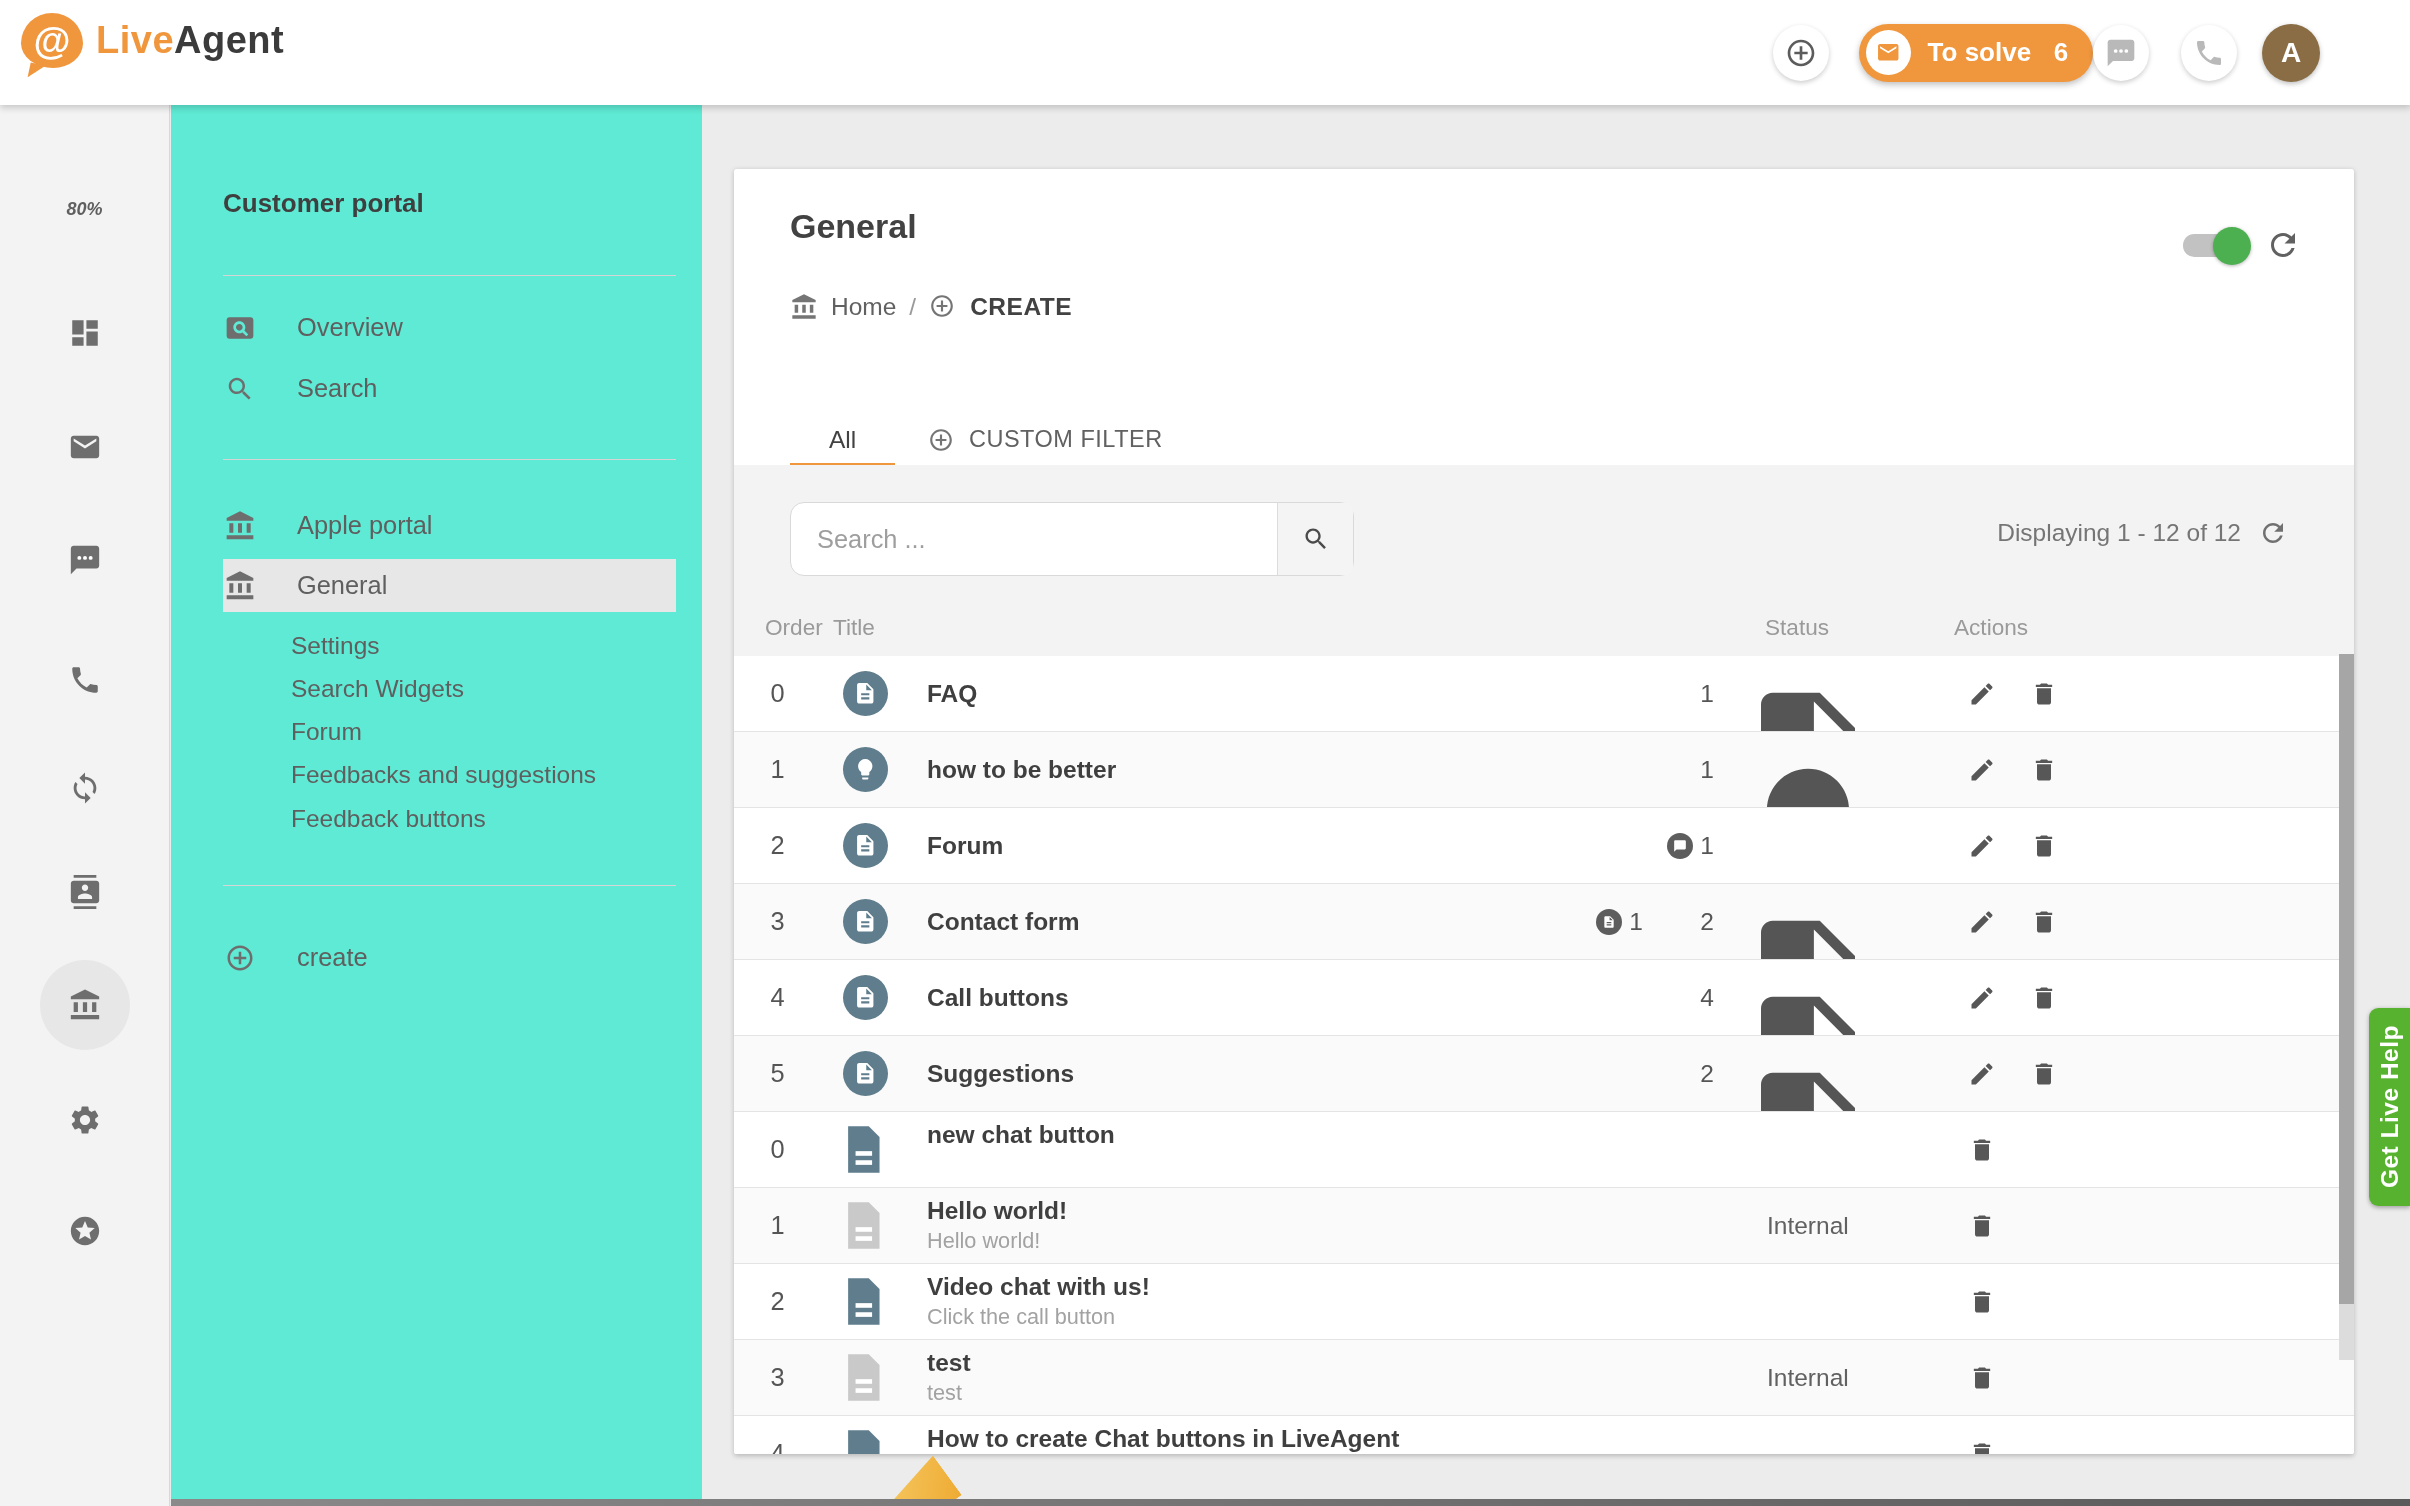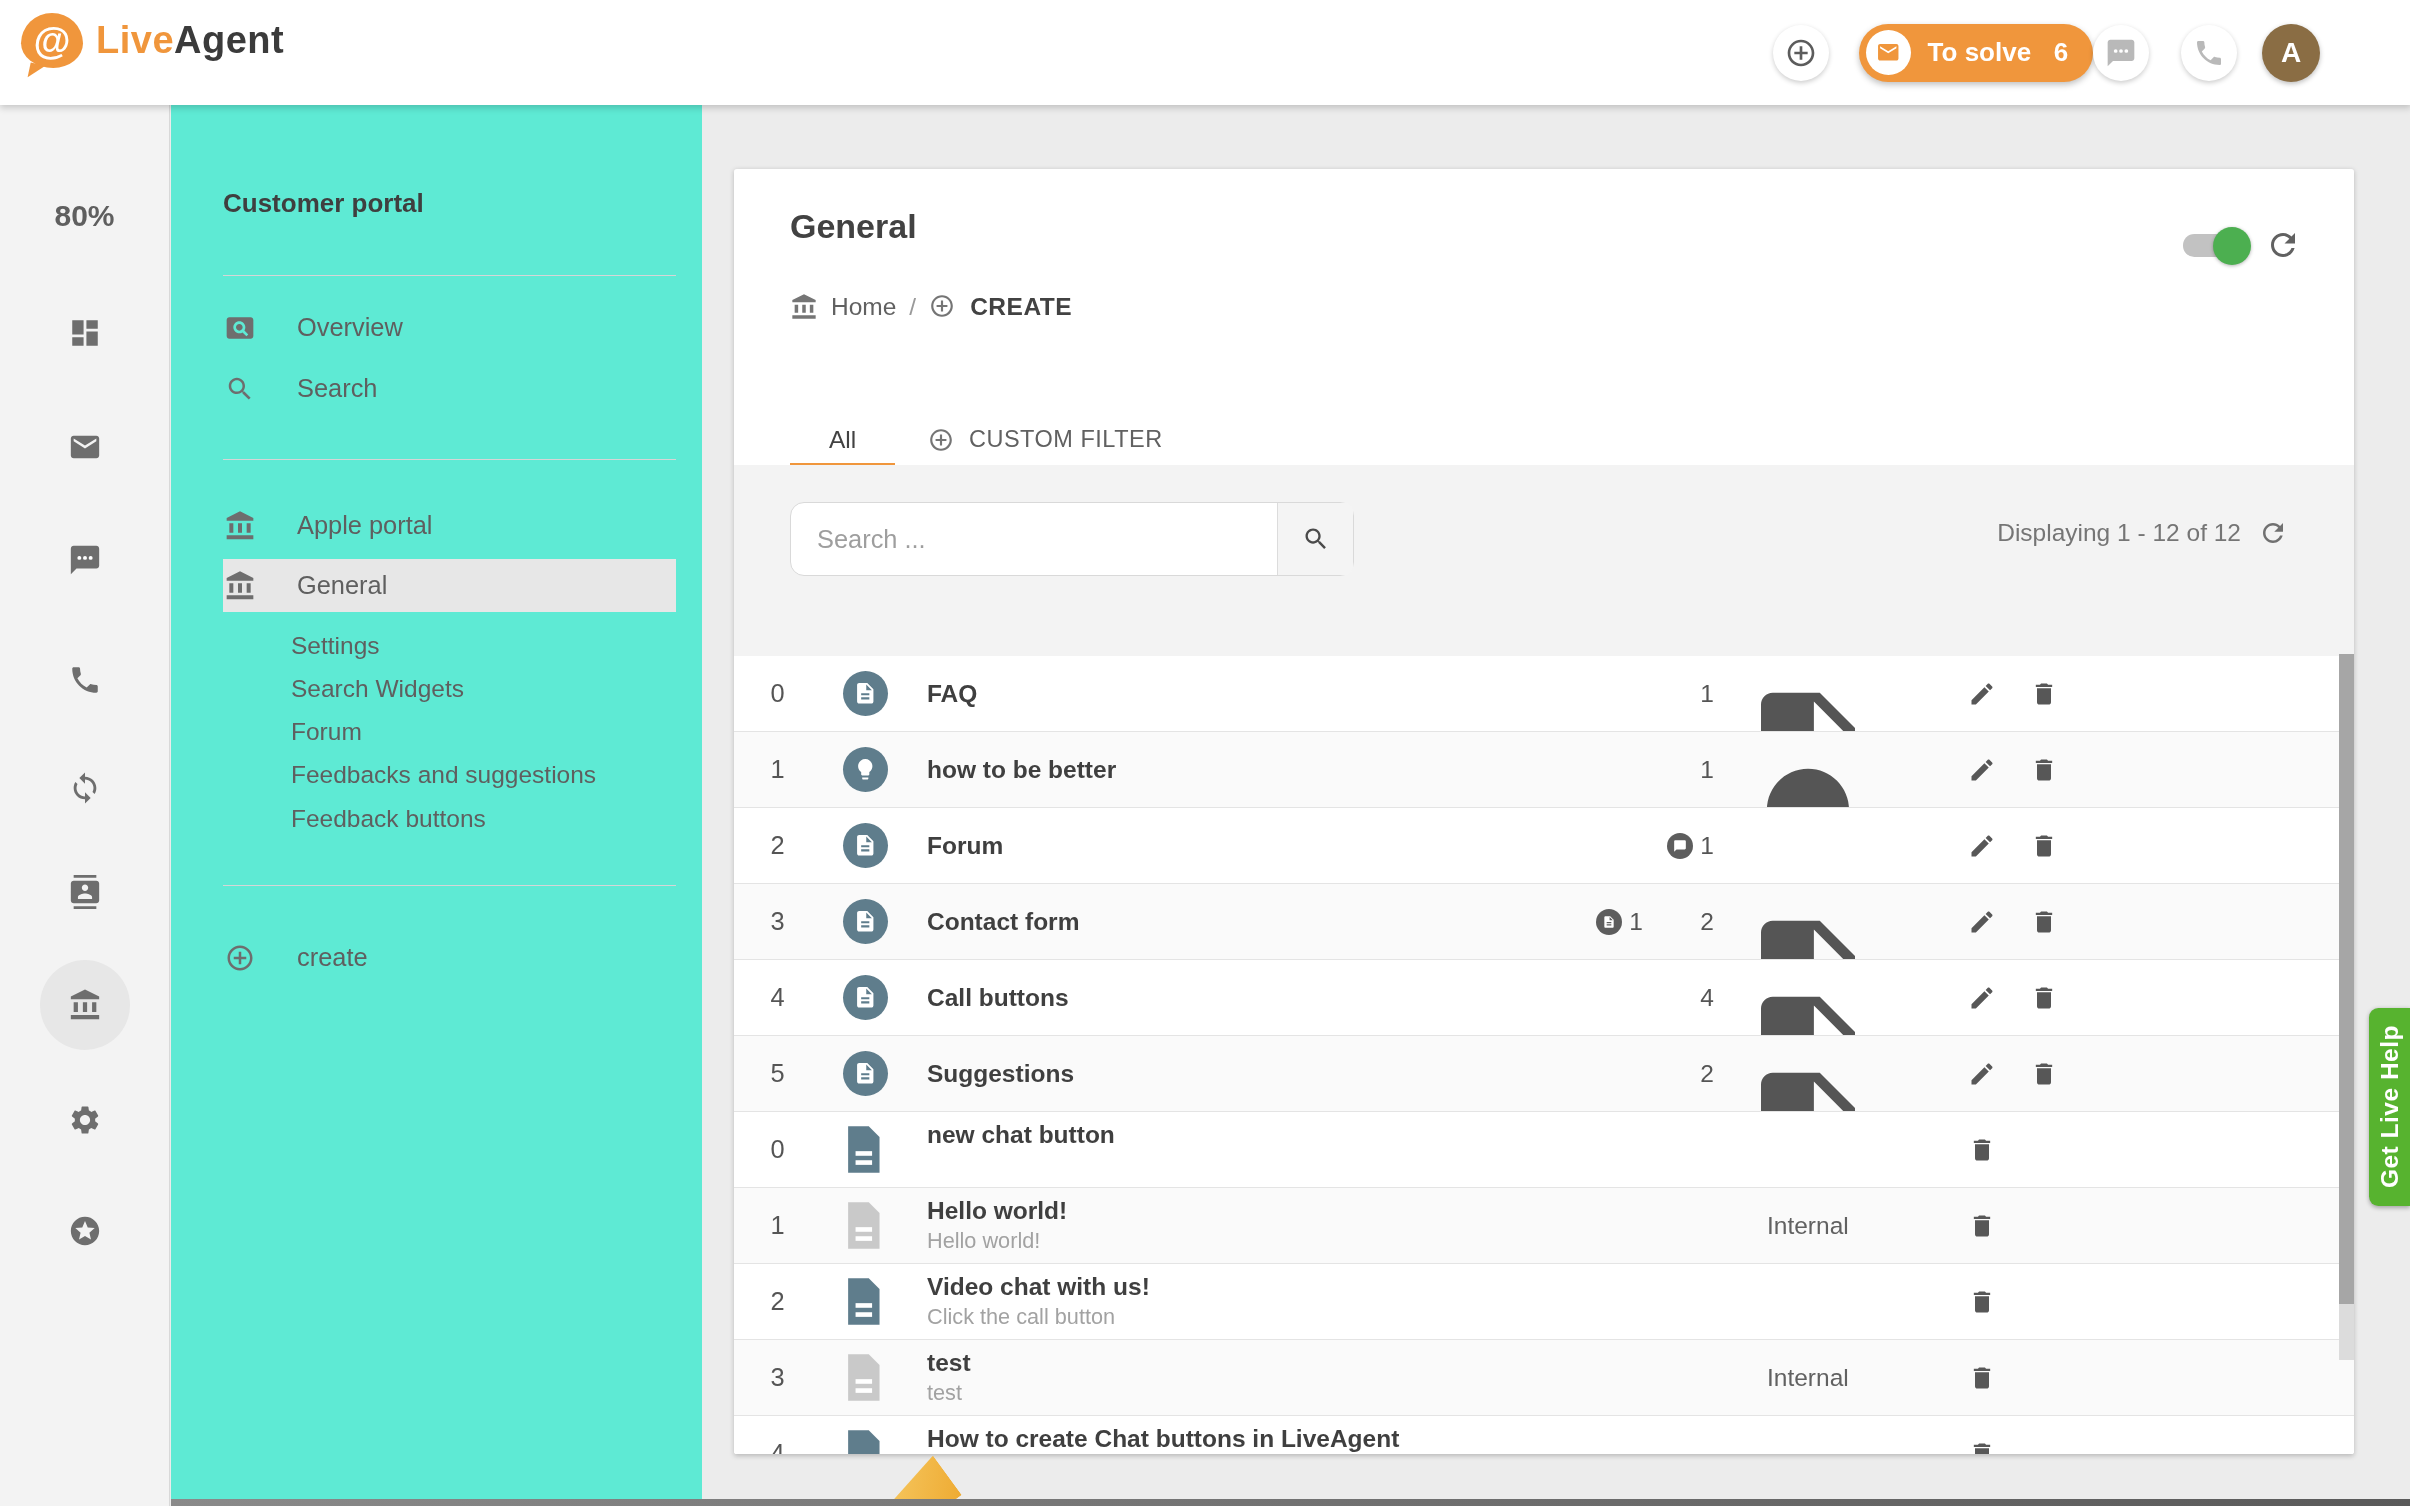--- a/index.html
+++ b/index.html
@@ -35,21 +35,21 @@
   .tosolve-label{color:#fff;font-size:26px;font-weight:bold;margin-left:17px;}
   .tosolve-count{color:#fff;font-size:26px;font-weight:bold;margin-left:22.6px;margin-right:24.5px;}
   .avatar{position:absolute;left:2262px;top:23.5px;width:58px;height:58px;border-radius:50%;
     background:var(--avatar-brown,#8a6d44);color:#fff;font-size:28px;font-weight:bold;
     display:flex;align-items:center;justify-content:center;box-shadow:0 1.9px 5.6px rgba(0,0,0,.25);}
 
   
   .rail{position:absolute;left:0;top:105px;width:169px;height:1401px;background:#f3f3f3;
     border-right:1.9px solid #d8d8d8;z-index:10;}
   .rail-usage{position:absolute;left:0;width:169px;text-align:center;top:94px;
-    font-size:30px;font-weight:bold;color:#5f5f5f;}
+    font-size:18px;font-weight:bold;color:#5f5f5f;font-style:italic;}
   .rail-item{position:absolute;left:68px;width:34px;height:34px;color:#6e6e6e;}
   .rail-item svg{width:34px;height:34px;}
   .rail-active-circle{position:absolute;left:40px;top:855px;width:90px;height:90px;border-radius:50%;
     background:#e7e7e7;}
 
   
   .subbar{position:absolute;left:171px;top:105px;width:531px;height:1401px;background:#5eead4;z-index:5;}
   .subbar-title{position:absolute;left:52px;top:83px;font-size:26px;font-weight:bold;color:#3f3f3f;}
   .sb-divider{position:absolute;left:52px;width:453px;height:0.9px;background:#d6d6d6;}
   .sb-item{position:absolute;left:52px;width:453px;height:53px;display:flex;align-items:center;gap:40px;
@@ -406,20 +406,26 @@
               <use href="#sym-search"></use>
             </svg>
           </div>
       </div>
       <div class="displaying">
         <span class="displaying-text">Displaying 1 - 12 of 12</span>
         <svg class="icn" viewBox="0 0 32 32" width="30" height="30">
             <use href="#sym-refresh"></use>
           </svg>
       </div>
+      <div class="thead">
+        <span class="th th-order">Order</span>
+        <span class="th th-title">Title</span>
+        <span class="th th-status">Status</span>
+        <span class="th th-actions">Actions</span>
+      </div>
       <div class="tbody">
           <div class="row">
             <div class="cell-order">0</div>
             <div class="cell-icon">
               <span class="row-badge">
                 <svg class="icn" style="" viewBox="0 0 26 26" width="24.5" height="24.5">
                   <use href="#sym-doc"></use>
                 </svg>
               </span>
             </div>

